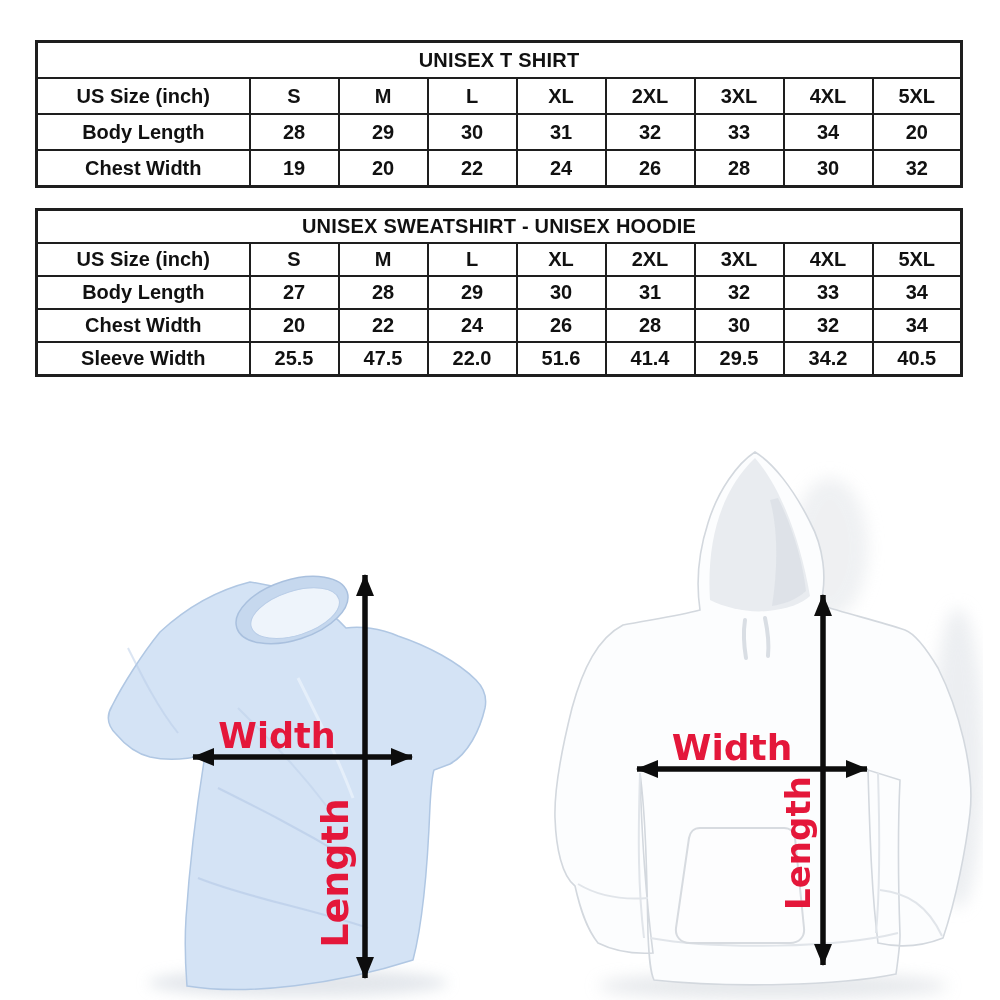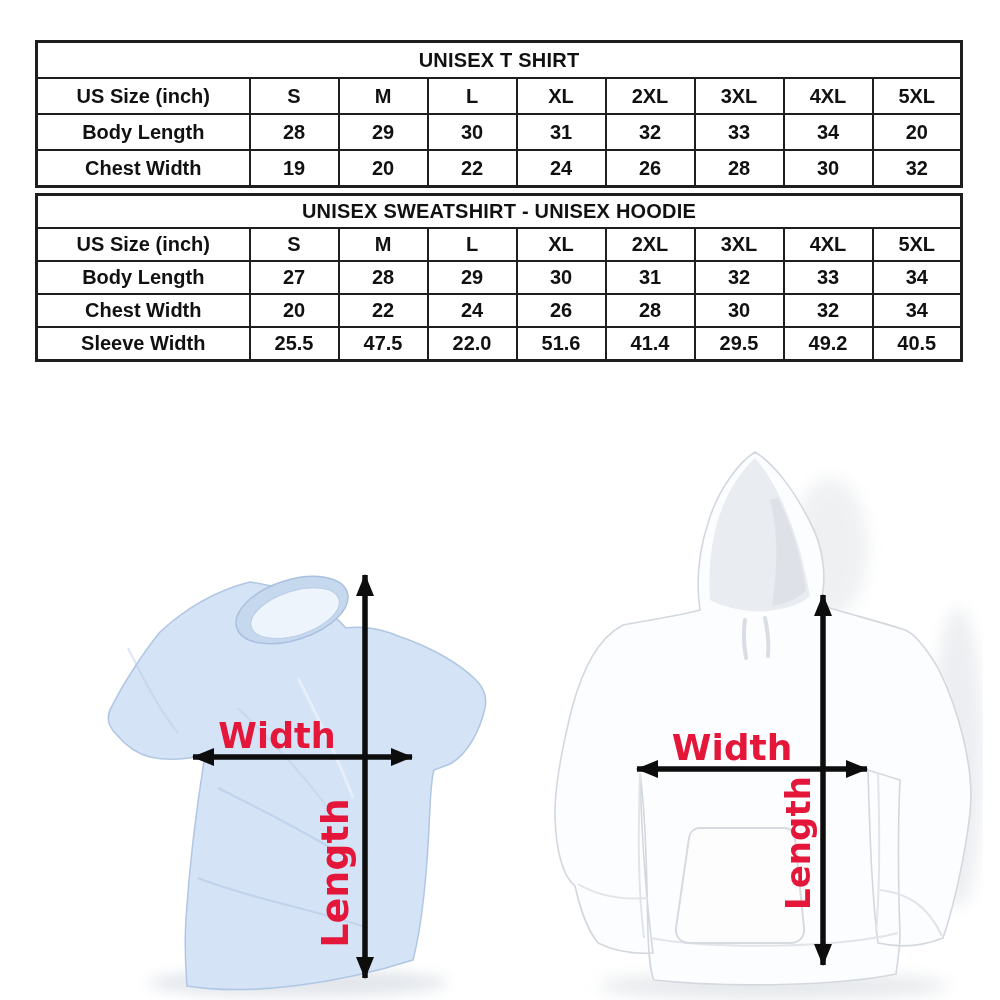--- a/index.html
+++ b/index.html
@@ -11,21 +11,21 @@
     --hoodie-white:#fcfdfe;
   }
   html,body{margin:0;padding:0;background:#ffffff;}
   .page{position:relative;width:1000px;height:1000px;background:#ffffff;overflow:hidden;
         font-family:"Liberation Sans",sans-serif;}
 
   
   .tables{position:absolute;left:35px;top:40px;width:928px;}
   table.size-table{border-collapse:collapse;table-layout:fixed;width:100%;
         border:3px solid #1e1e1e;background:#fff;}
-  table.size-table + table.size-table{margin-top:5px;}
+  table.size-table + table.size-table{margin-top:20px;}
   table.size-table th, table.size-table td{
         border:2px solid #1e1e1e;text-align:center;vertical-align:middle;
         padding:0;height:34px;font-weight:bold;font-size:20px;color:var(--table-text);
         font-family:"Liberation Sans",sans-serif;}
   table.size-table.t2 th, table.size-table.t2 td{height:31px;}
   th.table-title{font-size:20px;letter-spacing:.2px;}
   .red{color:var(--table-red);}
   col.col-label{width:213px;}
 
   
@@ -164,21 +164,21 @@
             <td class="value-cell">34</td>
           </tr>
           <tr>
             <th class="row-label">Sleeve Width</th>
             <td class="value-cell">25.5</td>
             <td class="value-cell">47.5</td>
             <td class="value-cell">22.0</td>
             <td class="value-cell">51.6</td>
             <td class="value-cell">41.4</td>
             <td class="value-cell">29.5</td>
-            <td class="value-cell">49.2</td>
+            <td class="value-cell">34.2</td>
             <td class="value-cell">40.5</td>
           </tr>
         </tbody>
       </table>
   </div>
 
   <figure class="figure figure-tshirt">
     <svg width="410" height="445" viewBox="0 0 410 445">
       <defs>
         <marker id="ah-t" markerUnits="userSpaceOnUse" markerWidth="24" markerHeight="20" refX="21" refY="9" orient="auto-start-reverse">

